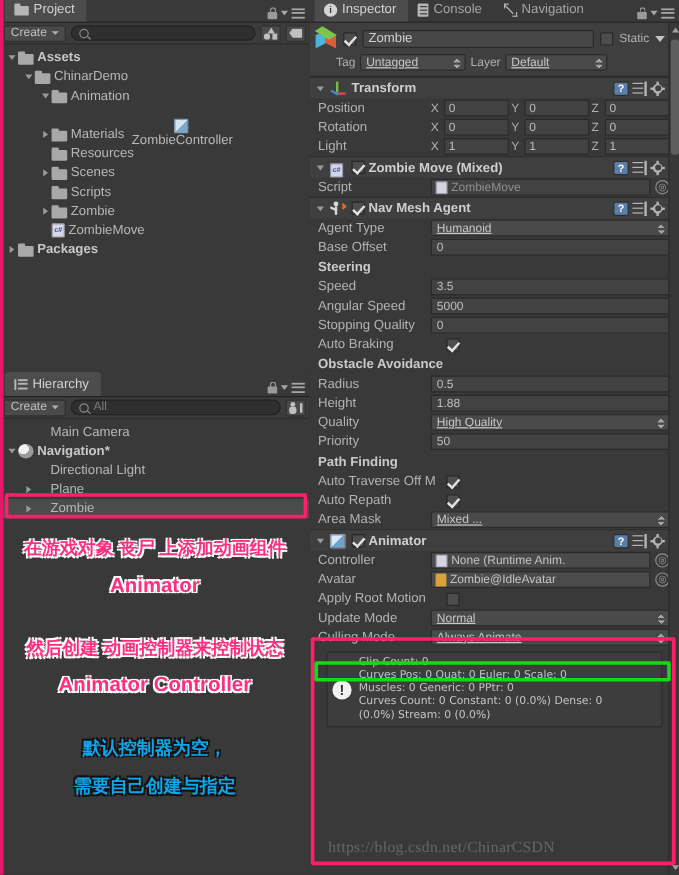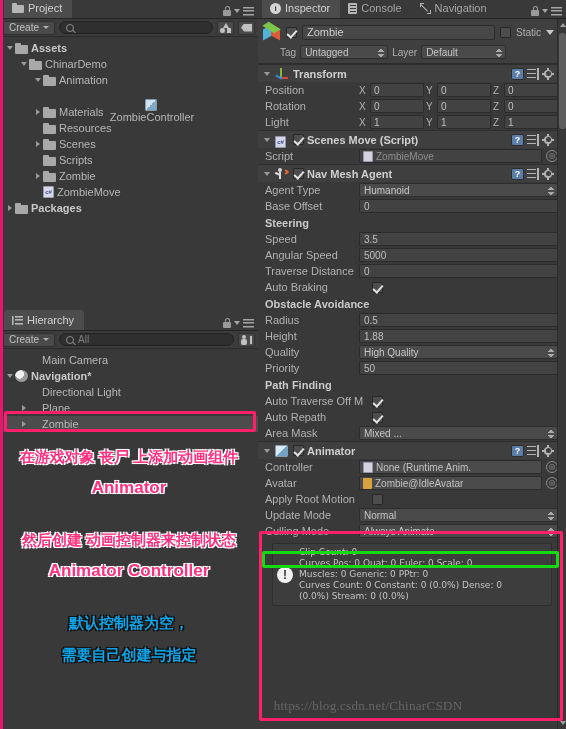--- a/index.html
+++ b/index.html
@@ -66,21 +66,21 @@
   .insp{position:absolute;left:258px;top:0;width:308px;height:729px;background:#393939;}
   .insp-body{position:absolute;left:0;top:19px;width:300px;height:710px;overflow:hidden;background:#393939;}
   .go-head{padding:4px 4px 3px 4px;background:#3f3f3f;border-bottom:1px solid #2c2c2c;}
   .go-row1{display:flex;align-items:center;gap:5px;height:18px;}
   .cube{width:19px;height:19px;flex:none;position:relative;}
   .namefield{flex:1;height:15px;background:#474747;border:1px solid #2b2b2b;border-radius:2px;
     color:#cfcfcf;font-size:11px;padding:0 4px;display:flex;align-items:center;}
   .go-row2{display:flex;align-items:center;gap:4px;height:16px;margin-top:3px;padding-left:18px;}
   .lbl{color:#b0b0b0;font-size:10px;}
   .popup{height:14px;background:#4a4a4a;border:1px solid #2d2d2d;border-radius:2px;
-    color:#c6c6c6;font-size:10px;padding:0 12px 0 4px;display:flex;align-items:center;position:relative;}
+    color:#c6c6c6;font-size:10px;padding:0 12px 0 4px;display:flex;align-items:center;position:relative;text-decoration:underline;}
   .popup:after{content:"";position:absolute;right:3px;top:3px;width:6px;height:8px;
     background:
       linear-gradient(to bottom right,transparent 49%,#aaa 50%) 0 0/3px 3px no-repeat,
       linear-gradient(to bottom left,transparent 49%,#aaa 50%) 3px 0/3px 3px no-repeat,
       linear-gradient(to top right,transparent 49%,#aaa 50%) 0 5px/3px 3px no-repeat,
       linear-gradient(to top left,transparent 49%,#aaa 50%) 3px 5px/3px 3px no-repeat;}
   .chk{width:11px;height:11px;background:#4d4d4d;border:1px solid #272727;border-radius:1px;flex:none;position:relative;}
   .chk.on:after{content:"";position:absolute;left:2px;top:0px;width:4px;height:8px;
     border:solid #e2e2e2;border-width:0 2px 2px 0;transform:rotate(42deg);}
 
@@ -473,21 +473,21 @@
               </span>
             </div>
           </div>
           <div class="comp">
             <div class="comp-head">
               <span class="arrow open">
                 <i></i>
               </span>
               <span style="flex: 0 0 auto; display: inline-block; width: 13px; height: 12px; position: relative; margin-right: 2px;"><span style="display:inline-block;width:11px;height:12px;background:#d5d5e8;border:1px solid #9595a8;border-radius:1px;color:#3a4da8;font-size:6px;font-weight:bold;text-align:center;line-height:11px;">c#</span></span>
               <span class="chk on"></span>
-              <span class="comp-title">Scenes Move (Script)</span>
+              <span class="comp-title">Zombie Move (Mixed)</span>
               <div class="comp-head-right">
                 <span class="hbtn">?</span>
                 <span class="presetbtn" style="display:inline-block;">
                   <span style="position:absolute;left:0;top:1px;width:9px;height:1.6px;background:#b4b4b4;"></span>
                   <span style="position:absolute;left:0;top:5px;width:9px;height:1.6px;background:#b4b4b4;"></span>
                   <span style="position:absolute;left:0;top:9px;width:9px;height:1.6px;background:#b4b4b4;"></span>
                   <span style="position:absolute;right:0;top:0px;width:1.6px;height:12px;background:#b4b4b4;"></span>
                 </span>
                 <span class="gear" style="display:inline-block;">
                   <span style="position:absolute;left:2px;top:2px;width:8px;height:8px;border:2px solid #b4b4b4;border-radius:50%;"></span>
@@ -541,21 +541,21 @@
             <div class="section">Steering</div>
             <div class="prow">
               <span class="pname">Speed</span>
               <span class="field">3.5</span>
             </div>
             <div class="prow">
               <span class="pname">Angular Speed</span>
               <span class="field">5000</span>
             </div>
             <div class="prow">
-              <span class="pname">Traverse Distance</span>
+              <span class="pname">Stopping Quality</span>
               <span class="field">0</span>
             </div>
             <div class="prow">
               <span class="pname w105">Auto Braking</span>
               <span class="chk on"></span>
             </div>
             <div class="section">Obstacle Avoidance</div>
             <div class="prow">
               <span class="pname">Radius</span>
               <span class="field">0.5</span>

